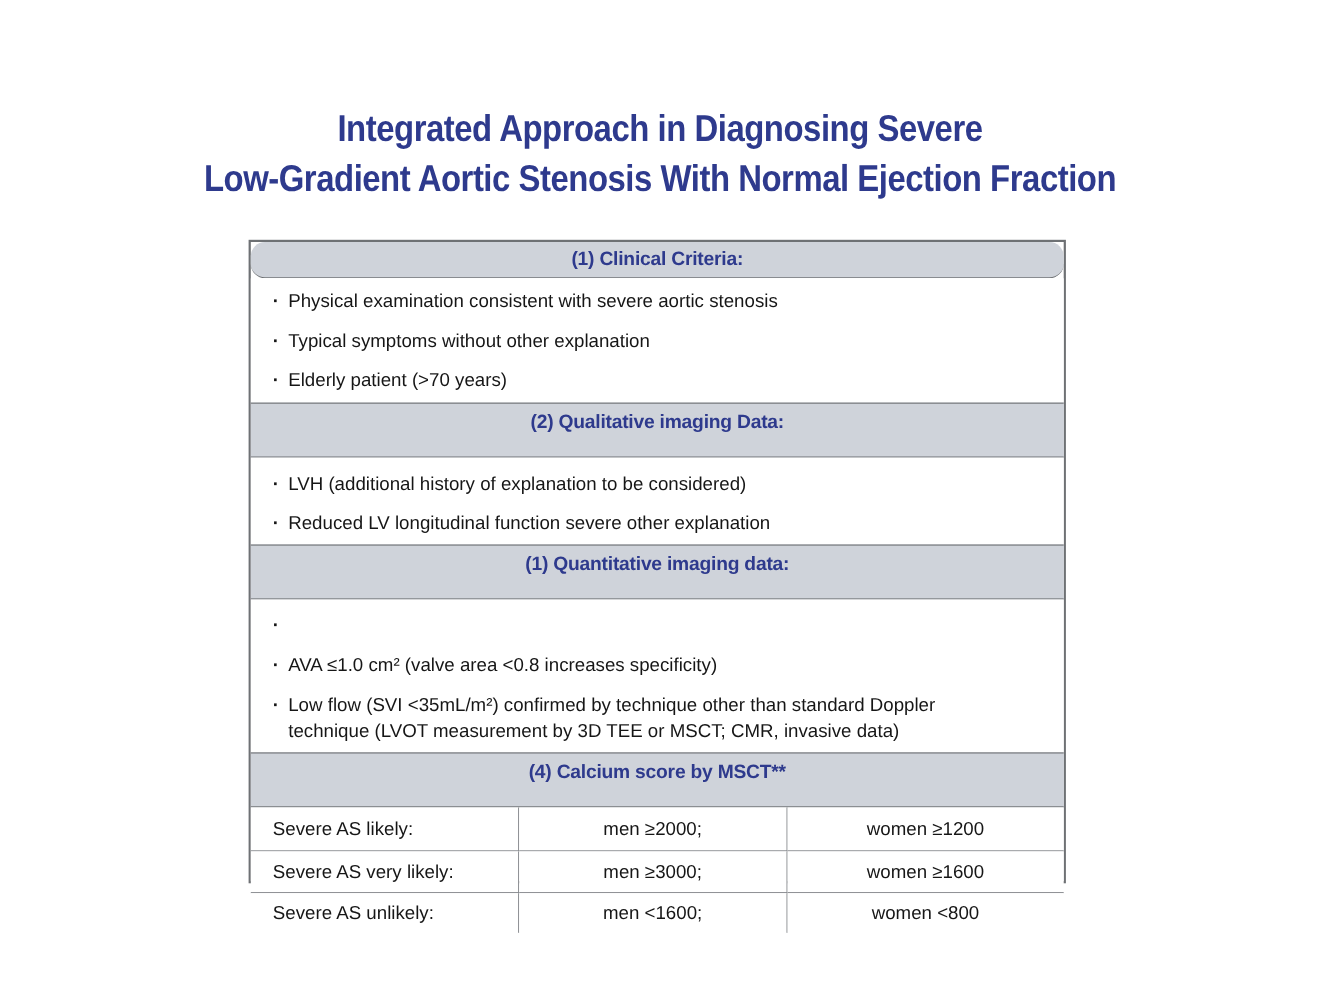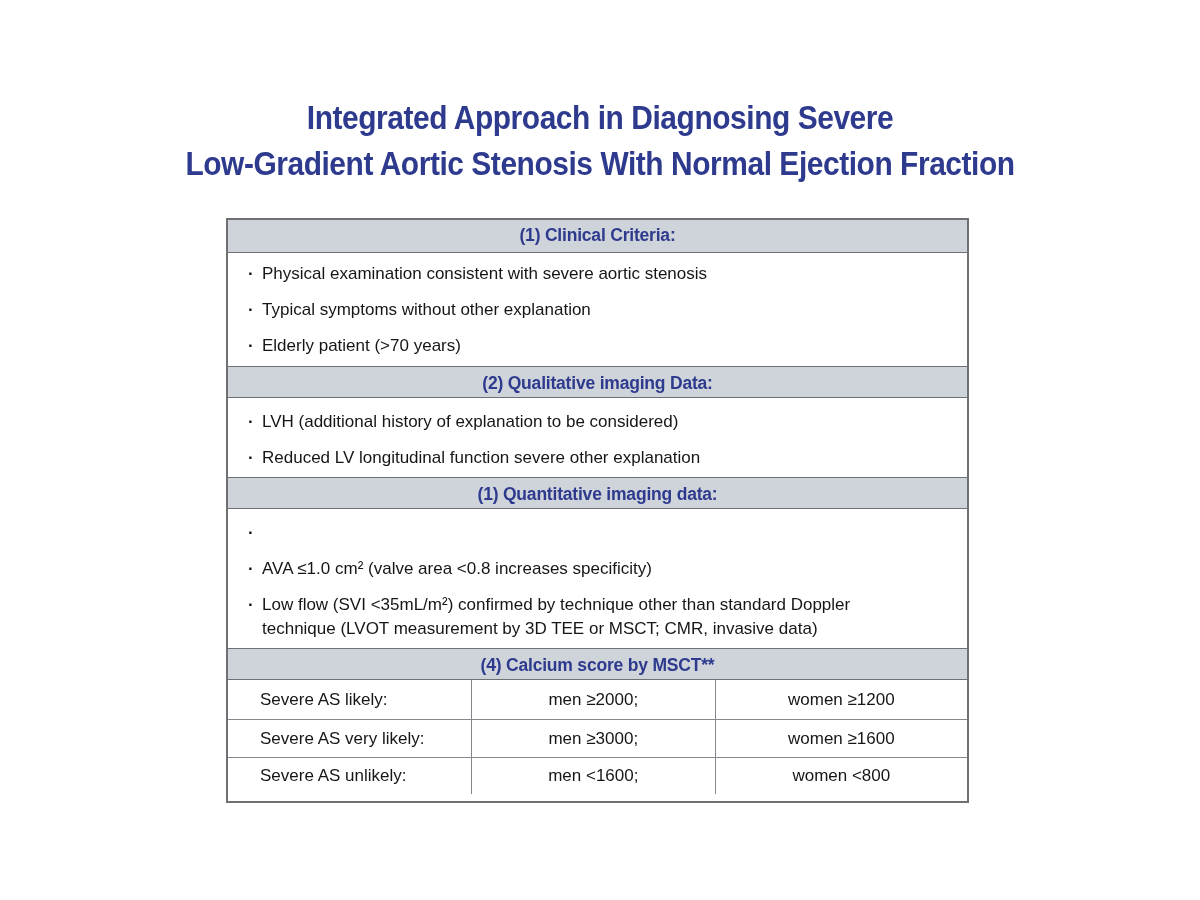--- a/index.html
+++ b/index.html
@@ -47,26 +47,26 @@
     border:2px solid var(--border-outer);
     background:#fff;
   }
   .sec-header{
     background:var(--header-bg);
     color:var(--header-text);
     font-weight:bold;
     font-size:17.5px;
     letter-spacing:-0.2px;
     text-align:center;
-    height:32px;
+    height:50px;
     line-height:32px;
     border-top:1px solid var(--border-outer);
     border-bottom:1px solid var(--border-outer);
   }
-  .sec-header.first{border-top:none;height:33px;line-height:31px;}
+  .sec-header.first{border-top:none;height:33px;line-height:31px;border-radius:13px;}
   .sec-body{
     background:#fff;
     padding:10px 18px 0 20px;
   }
   .sec-body.body-1{height:113px;padding-top:9px;}
   .sec-body.body-2{height:79px;padding-top:12px;}
   .sec-body.body-3{height:139px;padding-top:12px;}
   .bullet-item{
     display:flex;
     align-items:flex-start;
@@ -94,21 +94,21 @@
     border-bottom:1px solid var(--border-inner);
     display:flex;
     align-items:center;
     justify-content:center;
     background:#fff;
   }
   .cal-cell.col-3{border-right:none;}
   .cal-cell.row-3{border-bottom:none;}
   .cal-cell.label{
     justify-content:flex-start;
-    padding-left:32px;
+    padding-left:20px;
   }
 </style>
 </head>
 <body>
 
 <div class="title-block">
   <div class="title-line">Integrated Approach in Diagnosing Severe</div>
   <div class="title-line">Low-Gradient Aortic Stenosis With Normal Ejection Fraction</div>
 </div>
 

